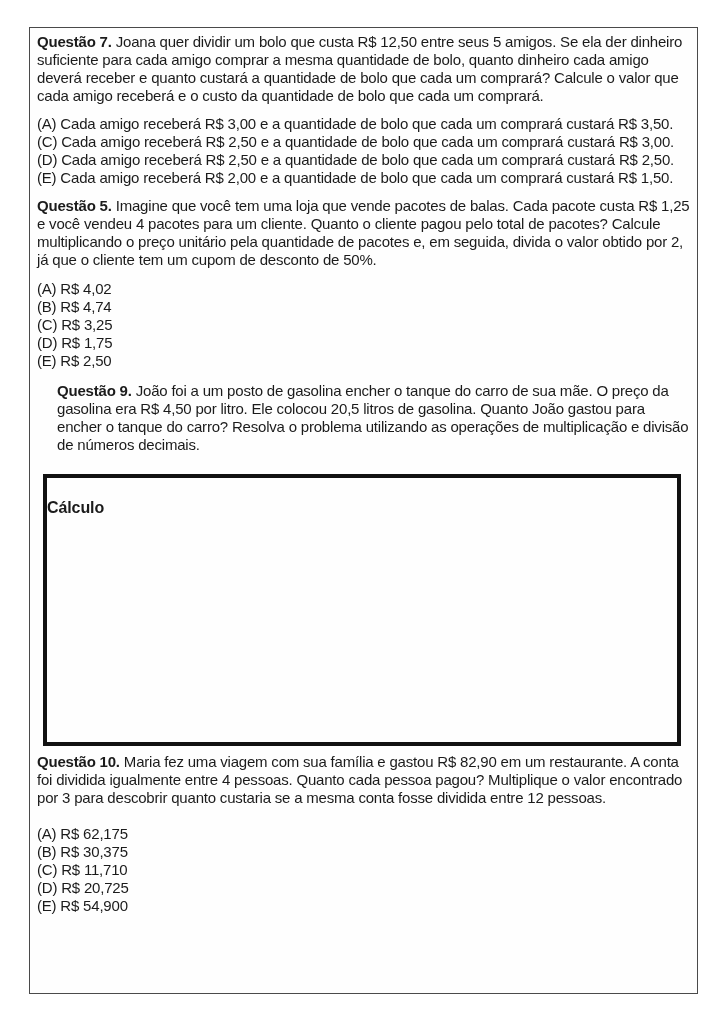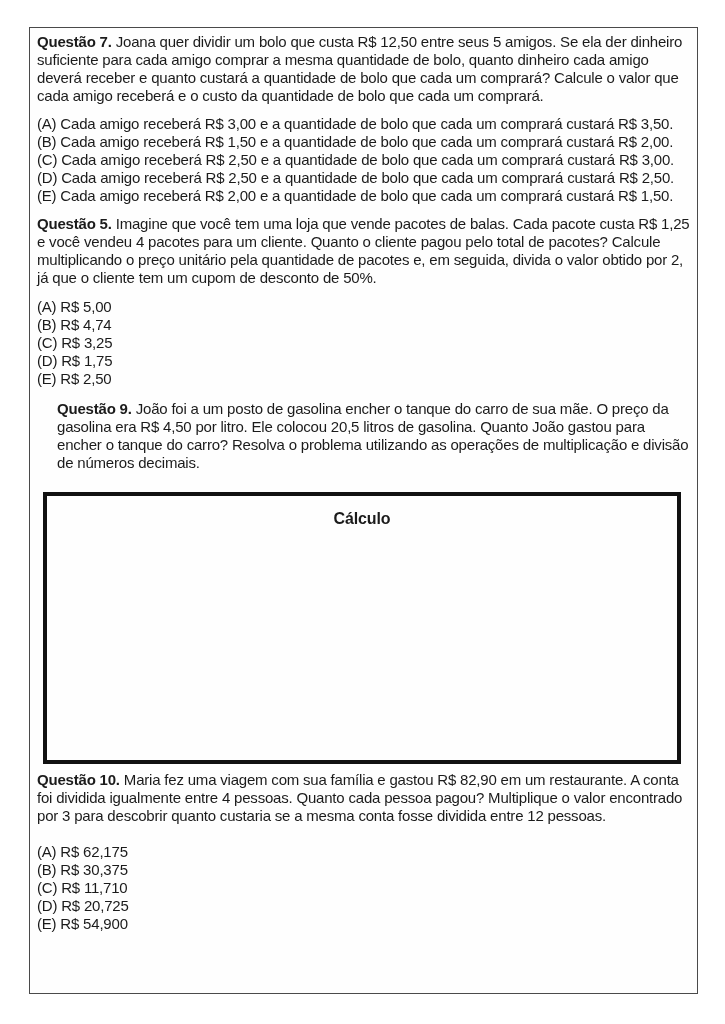--- a/index.html
+++ b/index.html
@@ -40,53 +40,51 @@
   .mt-24 { margin-top: 7px; }
   .calc-box {
     margin-left: 6px;
     width: 630px;
     height: 264px;
     border: 4px solid #111111;
     background: #fefefe;
     box-sizing: content-box;
   }
   .calc-title {
-    text-align: center;
     font-weight: bold;
     font-size: 16px;
-    padding-top: 14px;
+    padding-top: 21px;
     letter-spacing: -0.1px;
   }
 </style>
 </head>
 <body>
 
 <div class="page">
   <div class="sheet-border">
     <div class="content">
 
       <section>
         <p class="para">
           <span class="qlabel">Questão 7.</span><span>Joana quer dividir um bolo que custa R$ 12,50 entre seus 5 amigos. Se ela der dinheiro suficiente para cada amigo comprar a mesma quantidade de bolo, quanto dinheiro cada amigo deverá receber e quanto custará a quantidade de bolo que cada um comprará? Calcule o valor que cada amigo receberá e o custo da quantidade de bolo que cada um comprará.</span>
         </p>
         <div class="options mt-10">
           <div class="opt">(A) Cada amigo receberá R$ 3,00 e a quantidade de bolo que cada um comprará custará R$ 3,50.</div>
-          <div class="opt">(B) Cada amigo receberá R$ 1,50 e a quantidade de bolo que cada um comprará custará R$ 2,00.</div>
           <div class="opt">(C) Cada amigo receberá R$ 2,50 e a quantidade de bolo que cada um comprará custará R$ 3,00.</div>
           <div class="opt">(D) Cada amigo receberá R$ 2,50 e a quantidade de bolo que cada um comprará custará R$ 2,50.</div>
           <div class="opt">(E) Cada amigo receberá R$ 2,00 e a quantidade de bolo que cada um comprará custará R$ 1,50.</div>
         </div>
       </section>
 
       <section>
         <p class="para mt-10">
           <span class="qlabel">Questão 5.</span><span>Imagine que você tem uma loja que vende pacotes de balas. Cada pacote custa R$ 1,25 e você vendeu 4 pacotes para um cliente. Quanto o cliente pagou pelo total de pacotes? Calcule multiplicando o preço unitário pela quantidade de pacotes e, em seguida, divida o valor obtido por 2, já que o cliente tem um cupom de desconto de 50%.</span>
         </p>
         <div class="options mt-11">
-          <div class="opt">(A) R$ 5,00</div>
+          <div class="opt">(A) R$ 4,02</div>
           <div class="opt">(B) R$ 4,74</div>
           <div class="opt">(C) R$ 3,25</div>
           <div class="opt">(D) R$ 1,75</div>
           <div class="opt">(E) R$ 2,50</div>
         </div>
       </section>
 
       <section>
         <p class="para mt-12">
           <span class="qlabel">Questão 9.</span><span>João foi a um posto de gasolina encher o tanque do carro de sua mãe. O preço da gasolina era R$ 4,50 por litro. Ele colocou 20,5 litros de gasolina. Quanto João gastou para encher o tanque do carro? Resolva o problema utilizando as operações de multiplicação e divisão de números decimais.</span>

